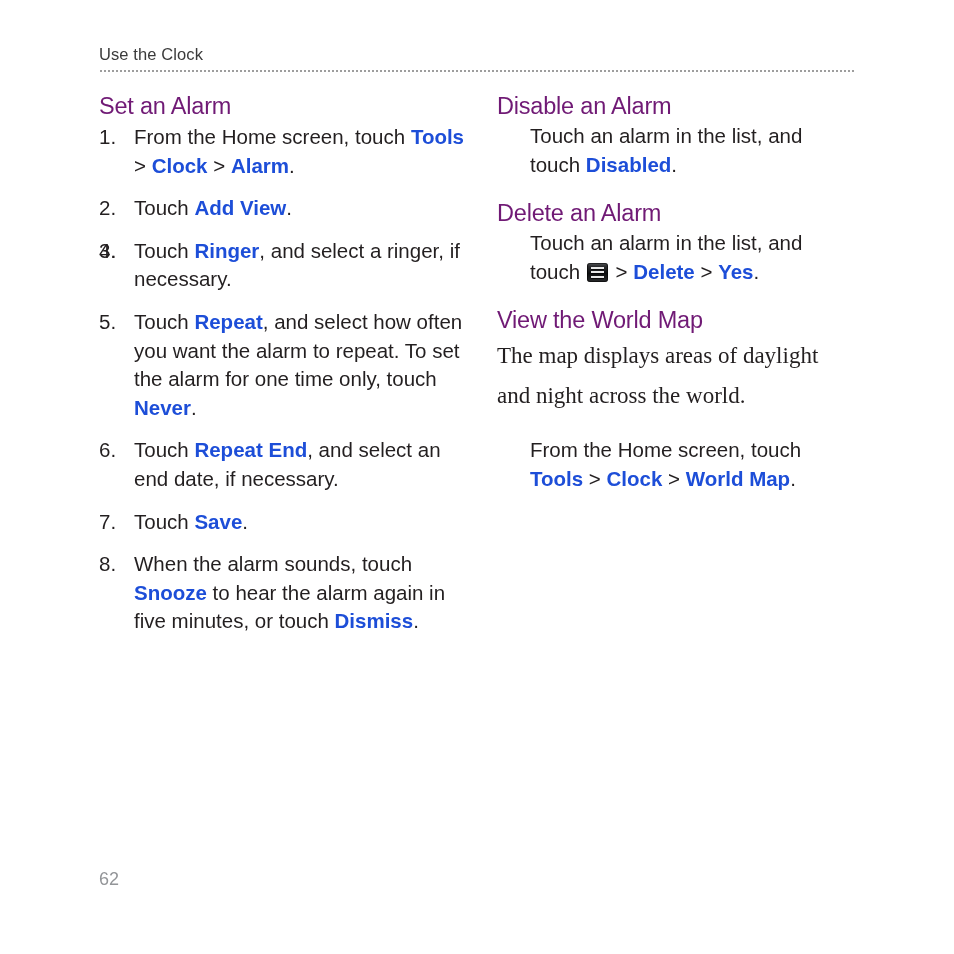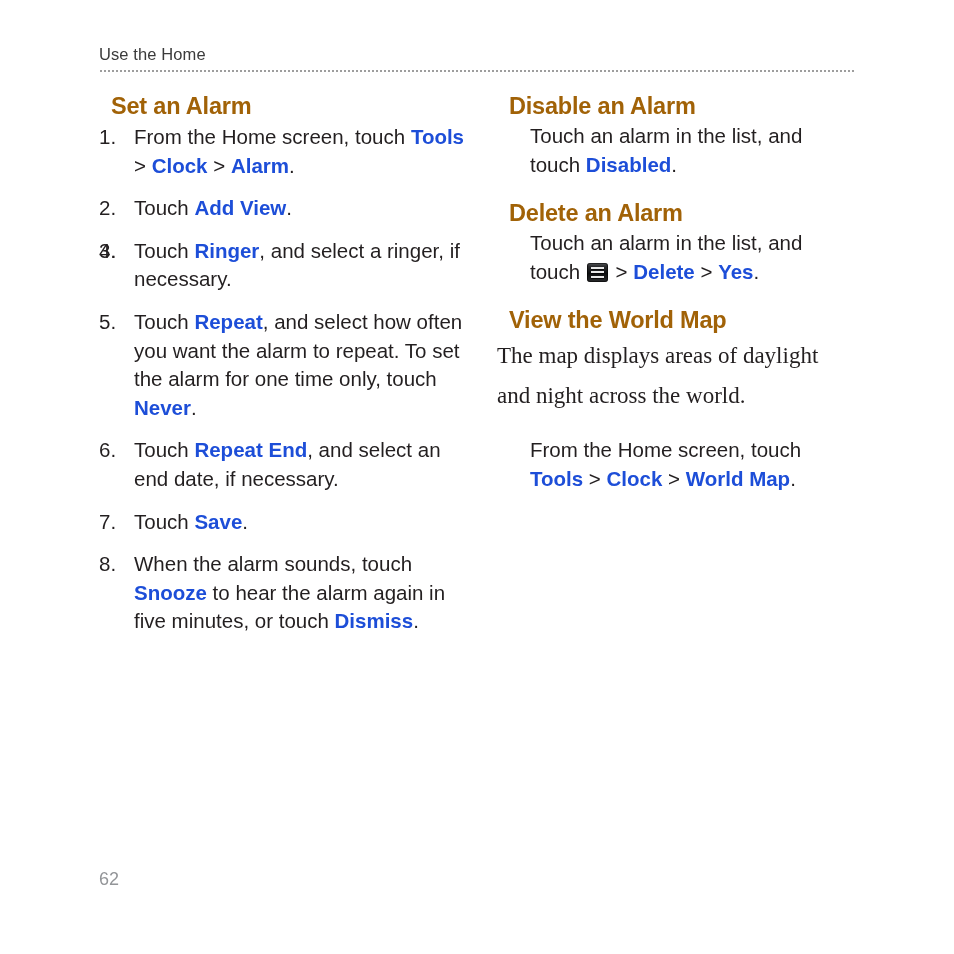--- a/index.html
+++ b/index.html
@@ -55,25 +55,25 @@
     width: 954px;
   }
   .col {
     position: absolute;
     top: 0;
   }
   .col-left  { left: 99px;  width: 366px; }
   .col-right { left: 497px; width: 360px; }
 
   h2.section-title {
-    margin: 0 0 3px 12px;
+    margin: 0 0 3px 0;
     font-size: 23.5px;
     line-height: 28px;
-    font-weight: bold;
-    color: #a16207;
+    font-weight: normal;
+    color: #701a75;
     letter-spacing: -0.2px;
   }
   .col-right h2.section-title { margin-bottom: 2px; }
   .spacer-before-title { height: 22px; }
 
   
   ol.steps {
     list-style: none;
     margin: 0;
     padding: 0;
@@ -174,21 +174,21 @@
     color: #939598;
     white-space: nowrap;
   }
 </style>
 </head>
 <body>
 
 <div class="page">
 
   <div class="running-header">
-    <div class="rh-text">Use the Home</div>
+    <div class="rh-text">Use the Clock</div>
   </div>
   <div class="header-rule"></div>
 
   <div class="columns">
 
     <div class="col col-left">
       <h2 class="section-title">Set an Alarm</h2>
       <ol class="steps" id="left-steps">
           <li><span class="num">1.</span><span><span>From the Home screen, touch </span><b class="kw">Tools</b><span> &gt; </span><b class="kw">Clock</b><span> &gt; </span><b class="kw">Alarm</b><span>.</span></span></li>
           <li><span class="num">2.</span><span><span>Touch </span><b class="kw">Add View</b><span>.</span></span></li>

